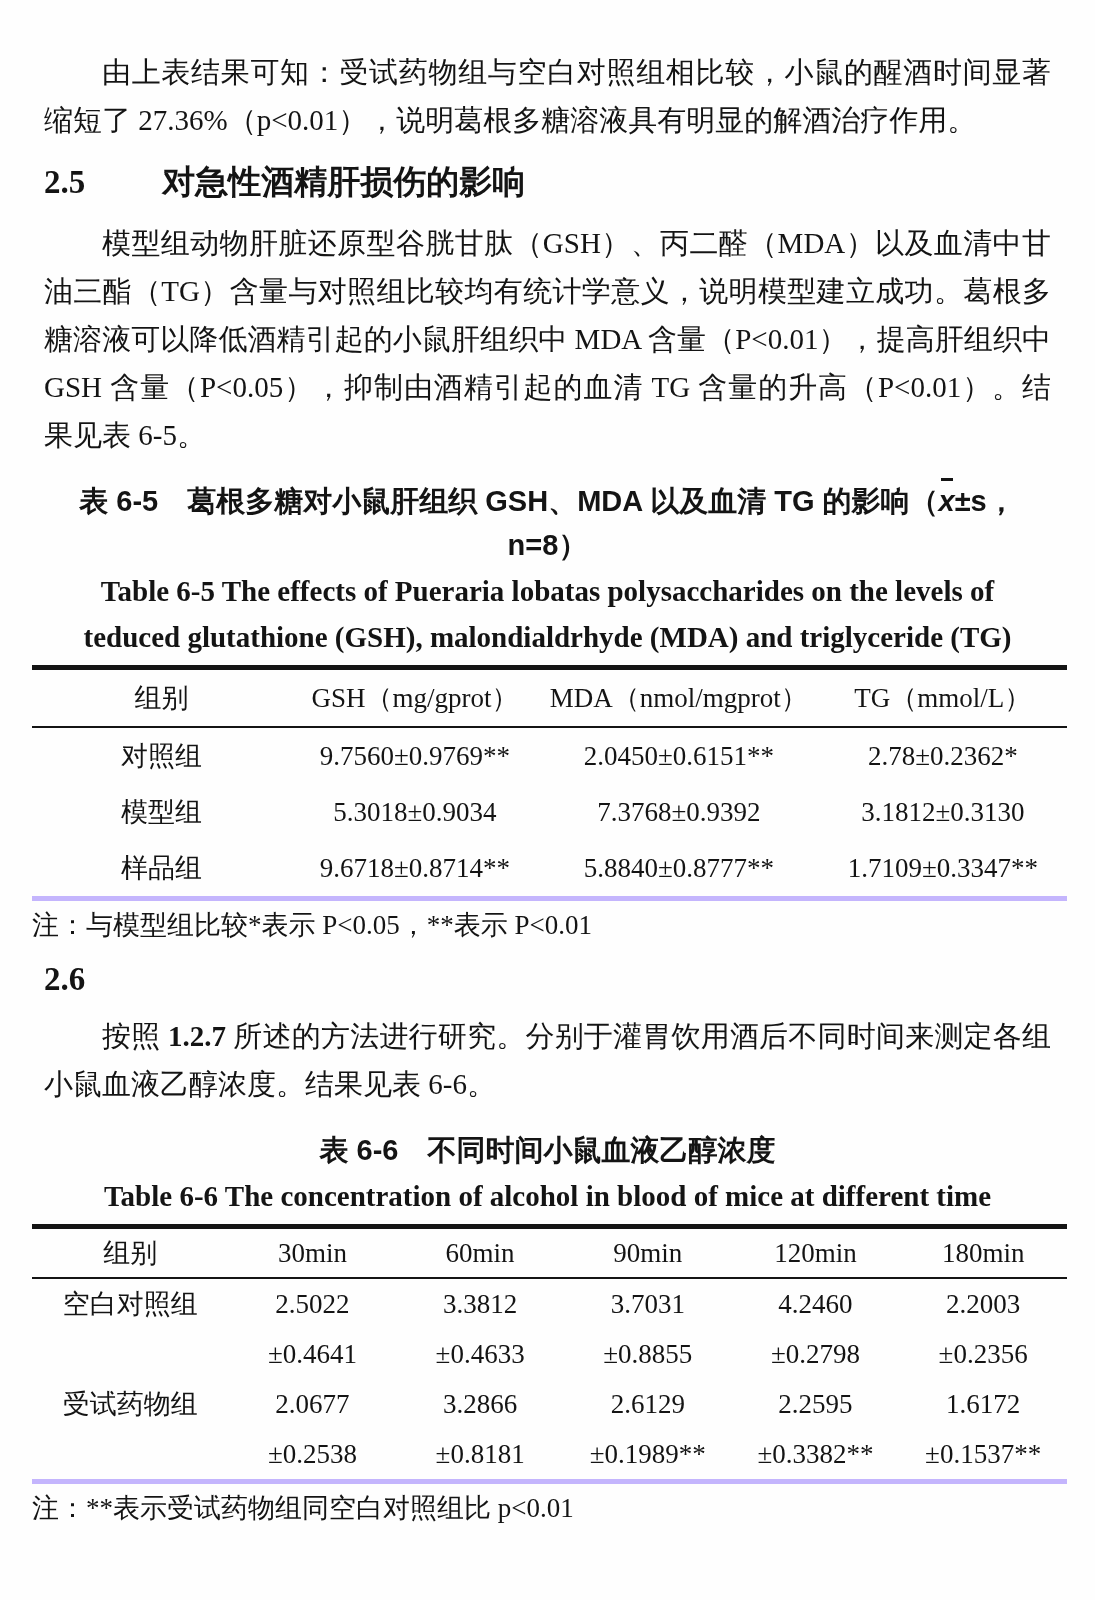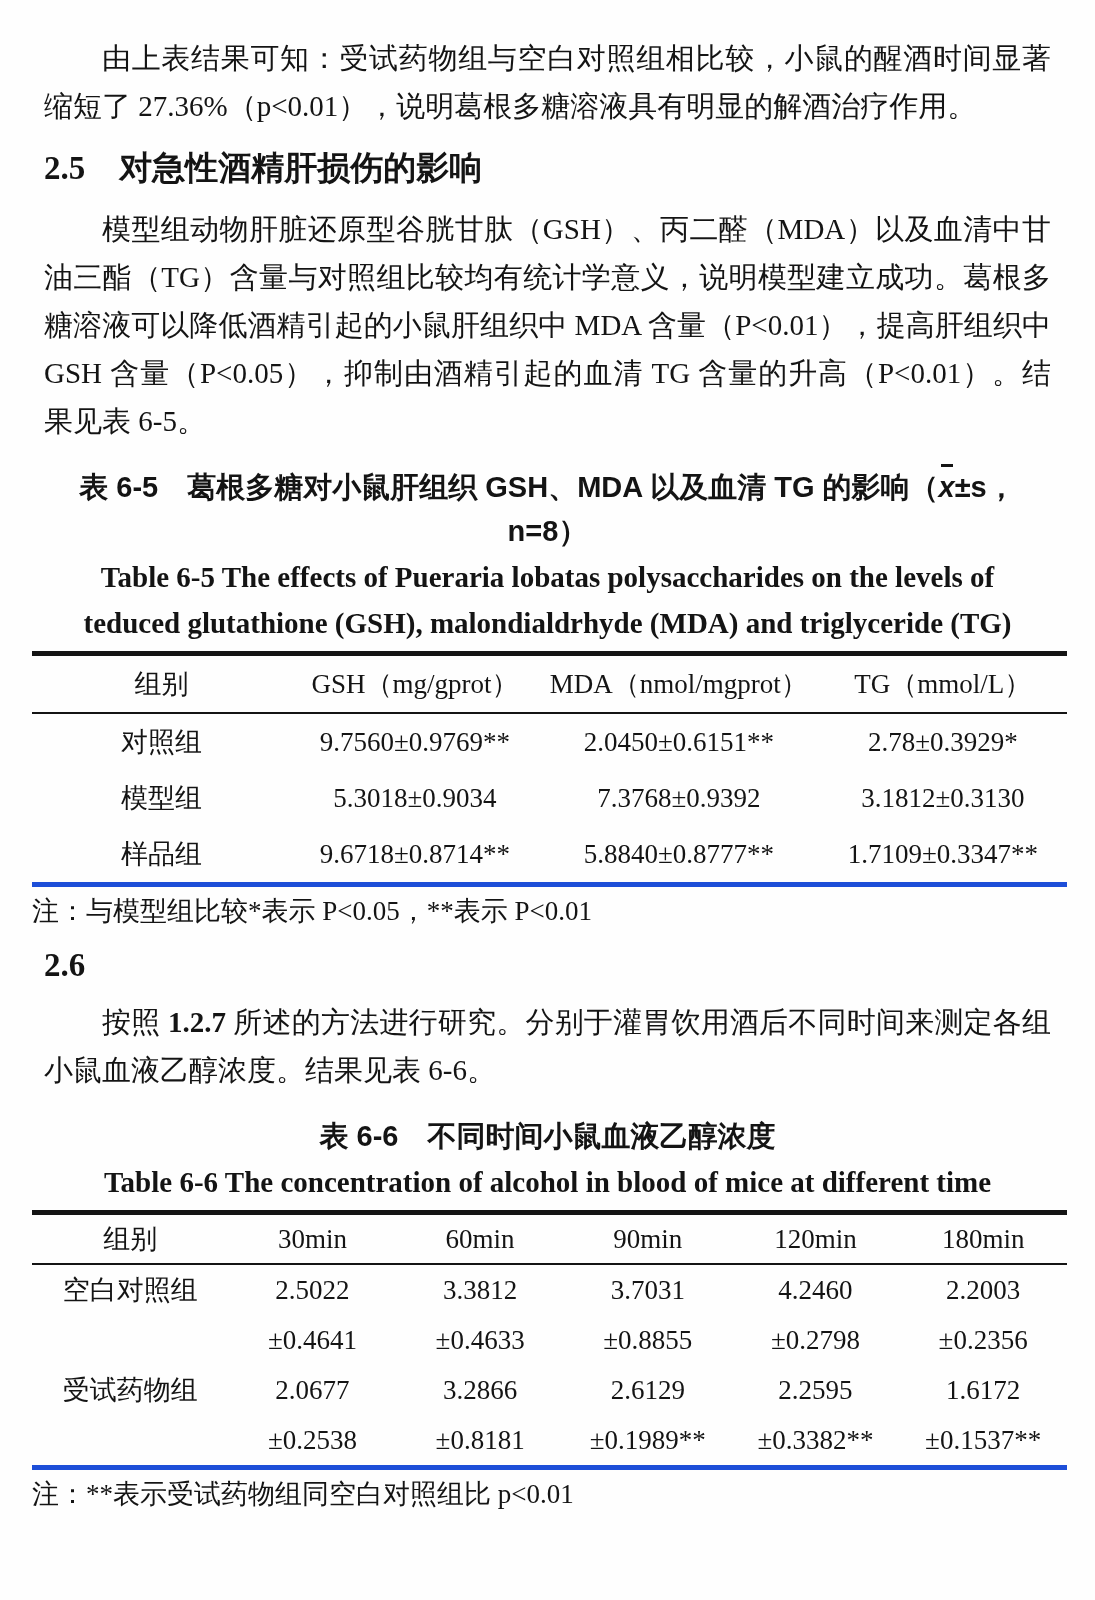--- a/index.html
+++ b/index.html
@@ -2,47 +2,47 @@
 <html lang="zh"><head>
 <meta charset="utf-8">
 <style>
   html,body{margin:0;padding:0;}
   body{
     width:1095px;height:1600px;
     background:#fefefe;color:#141414;
     font-family:"Liberation Serif","DejaVu Serif",serif;
     position:relative;overflow:hidden;
   }
-  .page{padding:34px 44px 0 44px;}
+  .page{padding:48px 44px 0 44px;}
   p.body-text{
     font-size:29px;line-height:48px;
     text-align:justify;text-indent:2em;
     margin:0 0 6px 0;
   }
   .heading{
     font-family:"Liberation Sans","DejaVu Sans",sans-serif;
     font-weight:bold;font-size:33px;
-    margin:16px 0 14px 0;display:flex;align-items:baseline;
+    margin:16px 0 14px 0;display:flex;align-items:baseline;gap:43px;
   }
   .heading .h-num{margin-right:34px;font-family:"Liberation Serif","DejaVu Serif",serif;}
   .caption-zh{
     font-family:"Liberation Sans","DejaVu Sans",sans-serif;
     font-weight:bold;font-size:29px;line-height:44px;
     text-align:center;margin:20px 0 2px 0;
   }
   .caption-en{
     font-weight:bold;font-size:29px;line-height:44px;
     text-align:center;margin:2px;
   }
   table.sci{
     width:1035px;margin:6px 0 0 -12px;
     border-collapse:collapse;table-layout:fixed;
     font-size:27px;
     border-top:5px solid #141414;
-    border-bottom:5px solid #1d4ed8;
+    border-bottom:5px solid #c4b5fd;
   }
   table.sci th,table.sci td{
     text-align:center;vertical-align:middle;
     font-weight:normal;padding:0;
   }
   table.sci thead th{border-bottom:2px solid #141414;}
   table.sci#table65 thead th{height:56px;}
   table.sci#table65 tbody td{height:56px;}
   table.sci#table66 thead th{height:48px;}
   table.sci#table66 tbody td{height:50px;}
@@ -90,21 +90,21 @@
         <th>GSH（mg/gprot）</th>
         <th>MDA（nmol/mgprot）</th>
         <th>TG（mmol/L）</th>
       </tr>
     </thead>
     <tbody>
       <tr>
         <td>对照组</td>
         <td>9.7560±0.9769**</td>
         <td>2.0450±0.6151**</td>
-        <td>2.78±0.3929*</td>
+        <td>2.78±0.2362*</td>
       </tr>
       <tr>
         <td>模型组</td>
         <td>5.3018±0.9034</td>
         <td>7.3768±0.9392</td>
         <td>3.1812±0.3130</td>
       </tr>
       <tr>
         <td>样品组</td>
         <td>9.6718±0.8714**</td>

